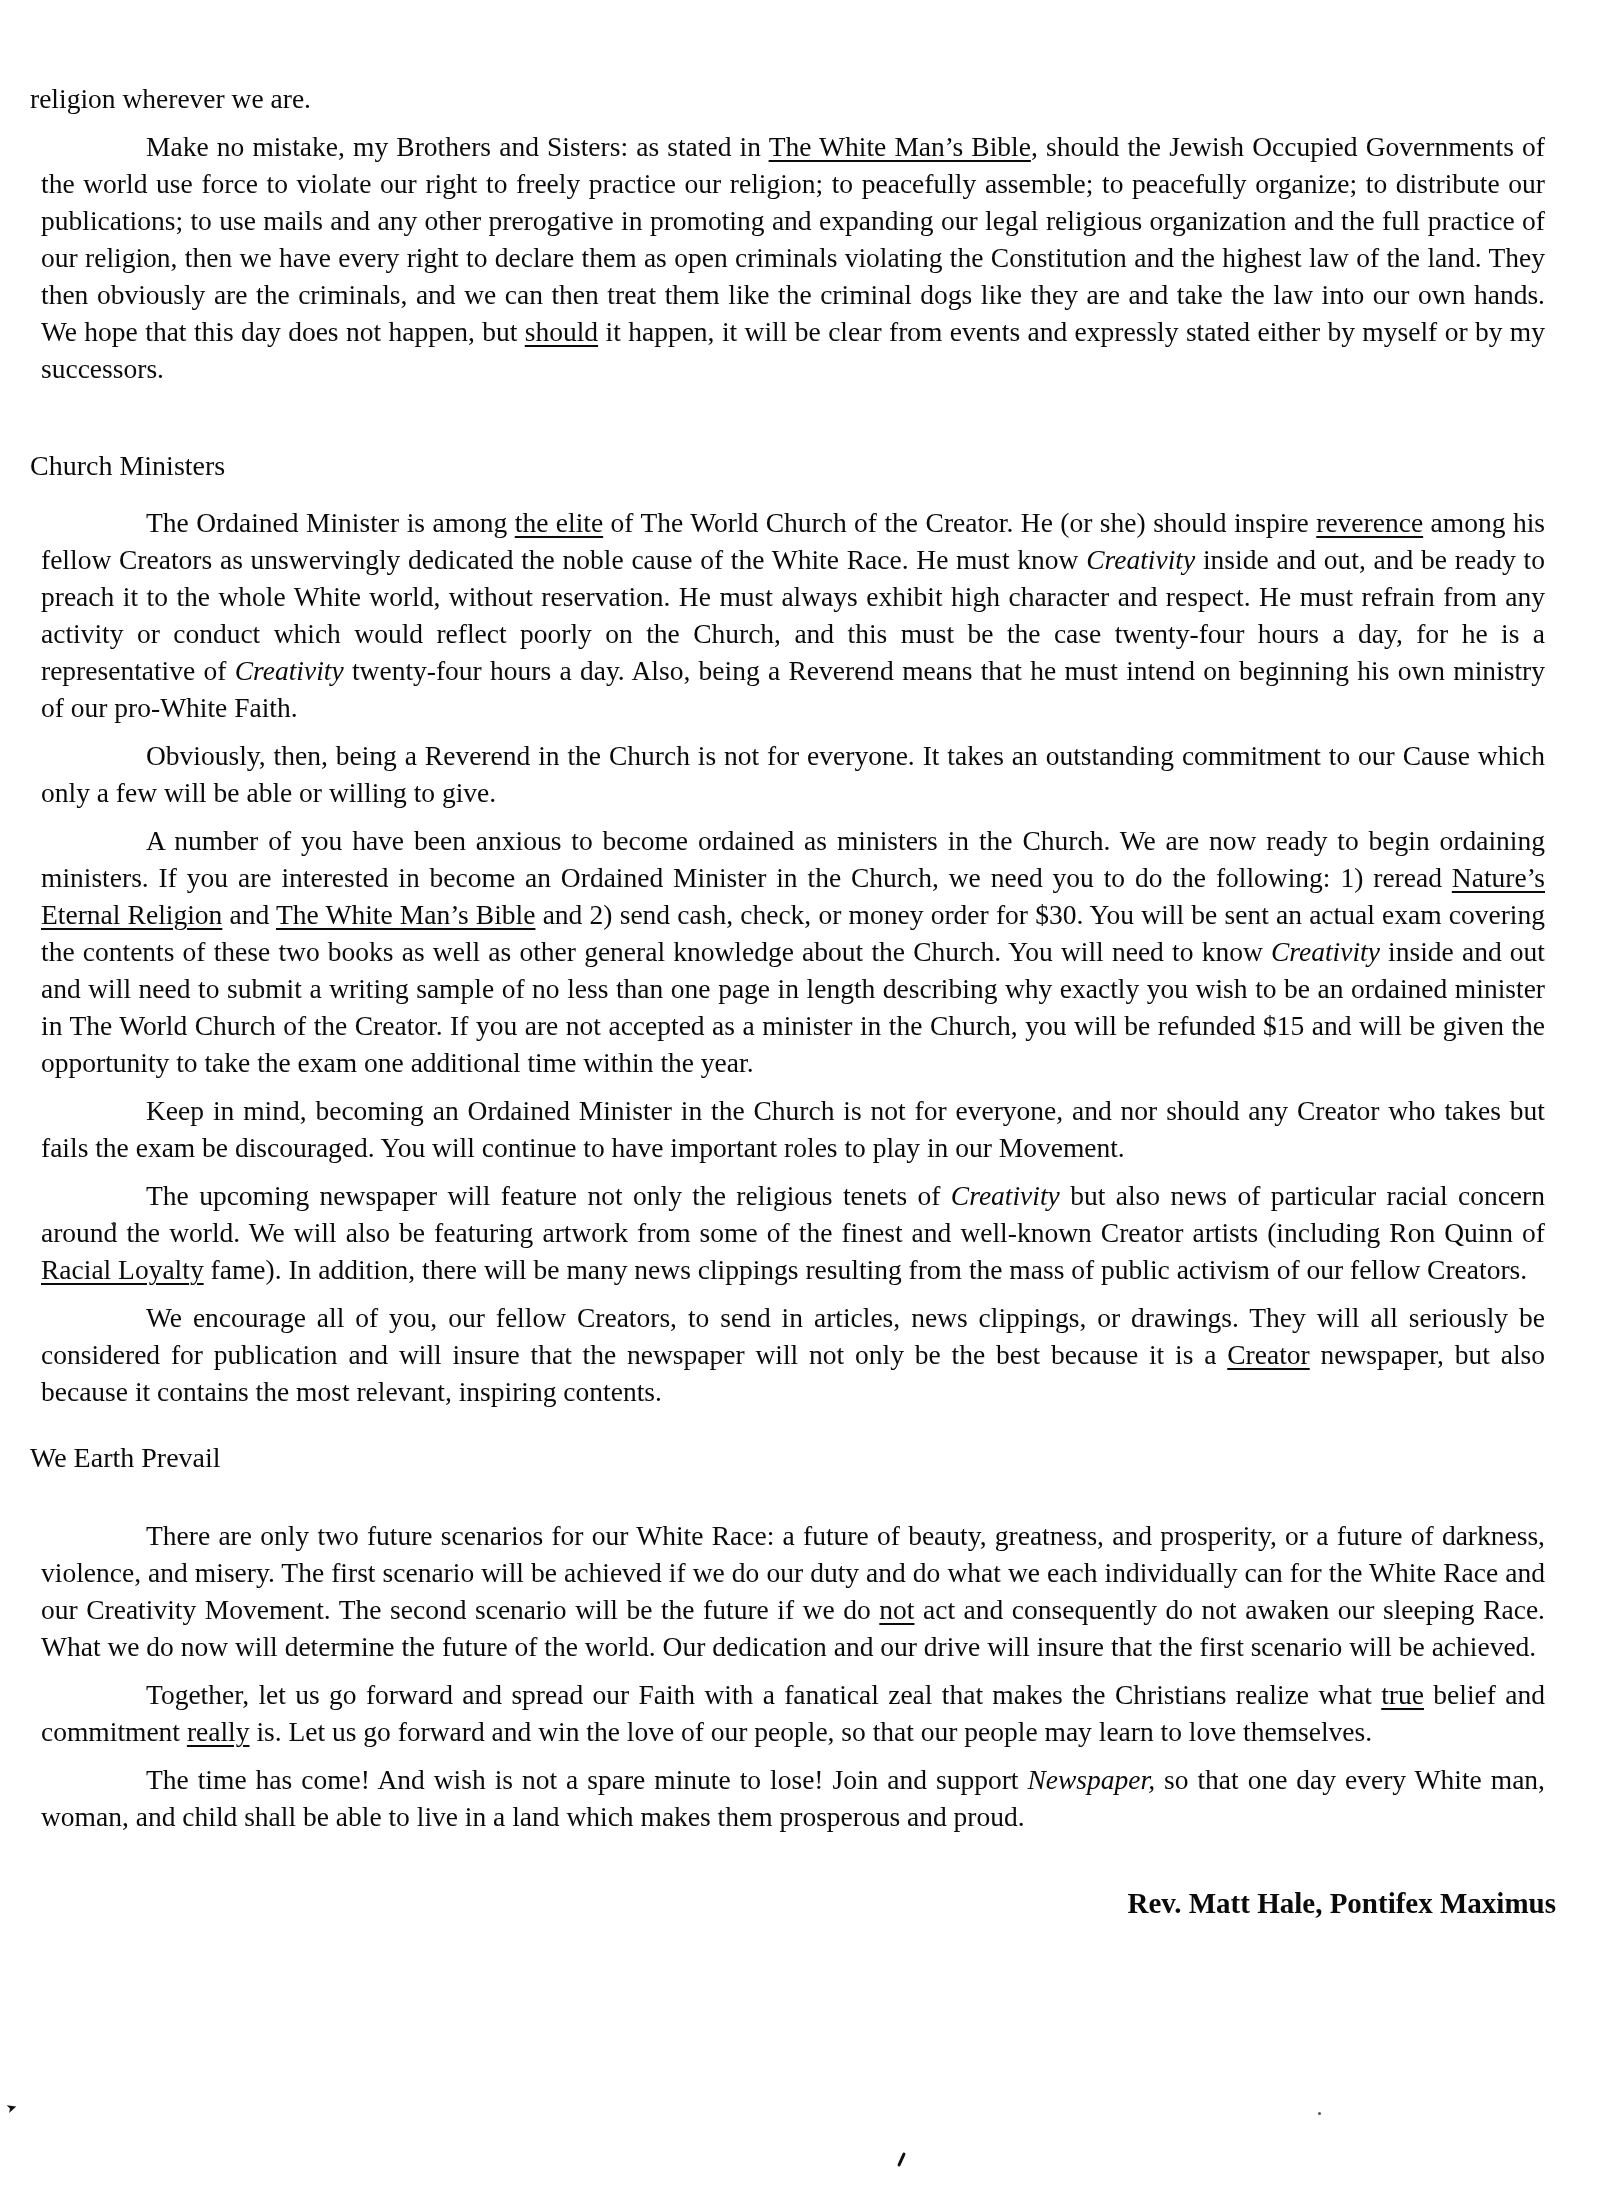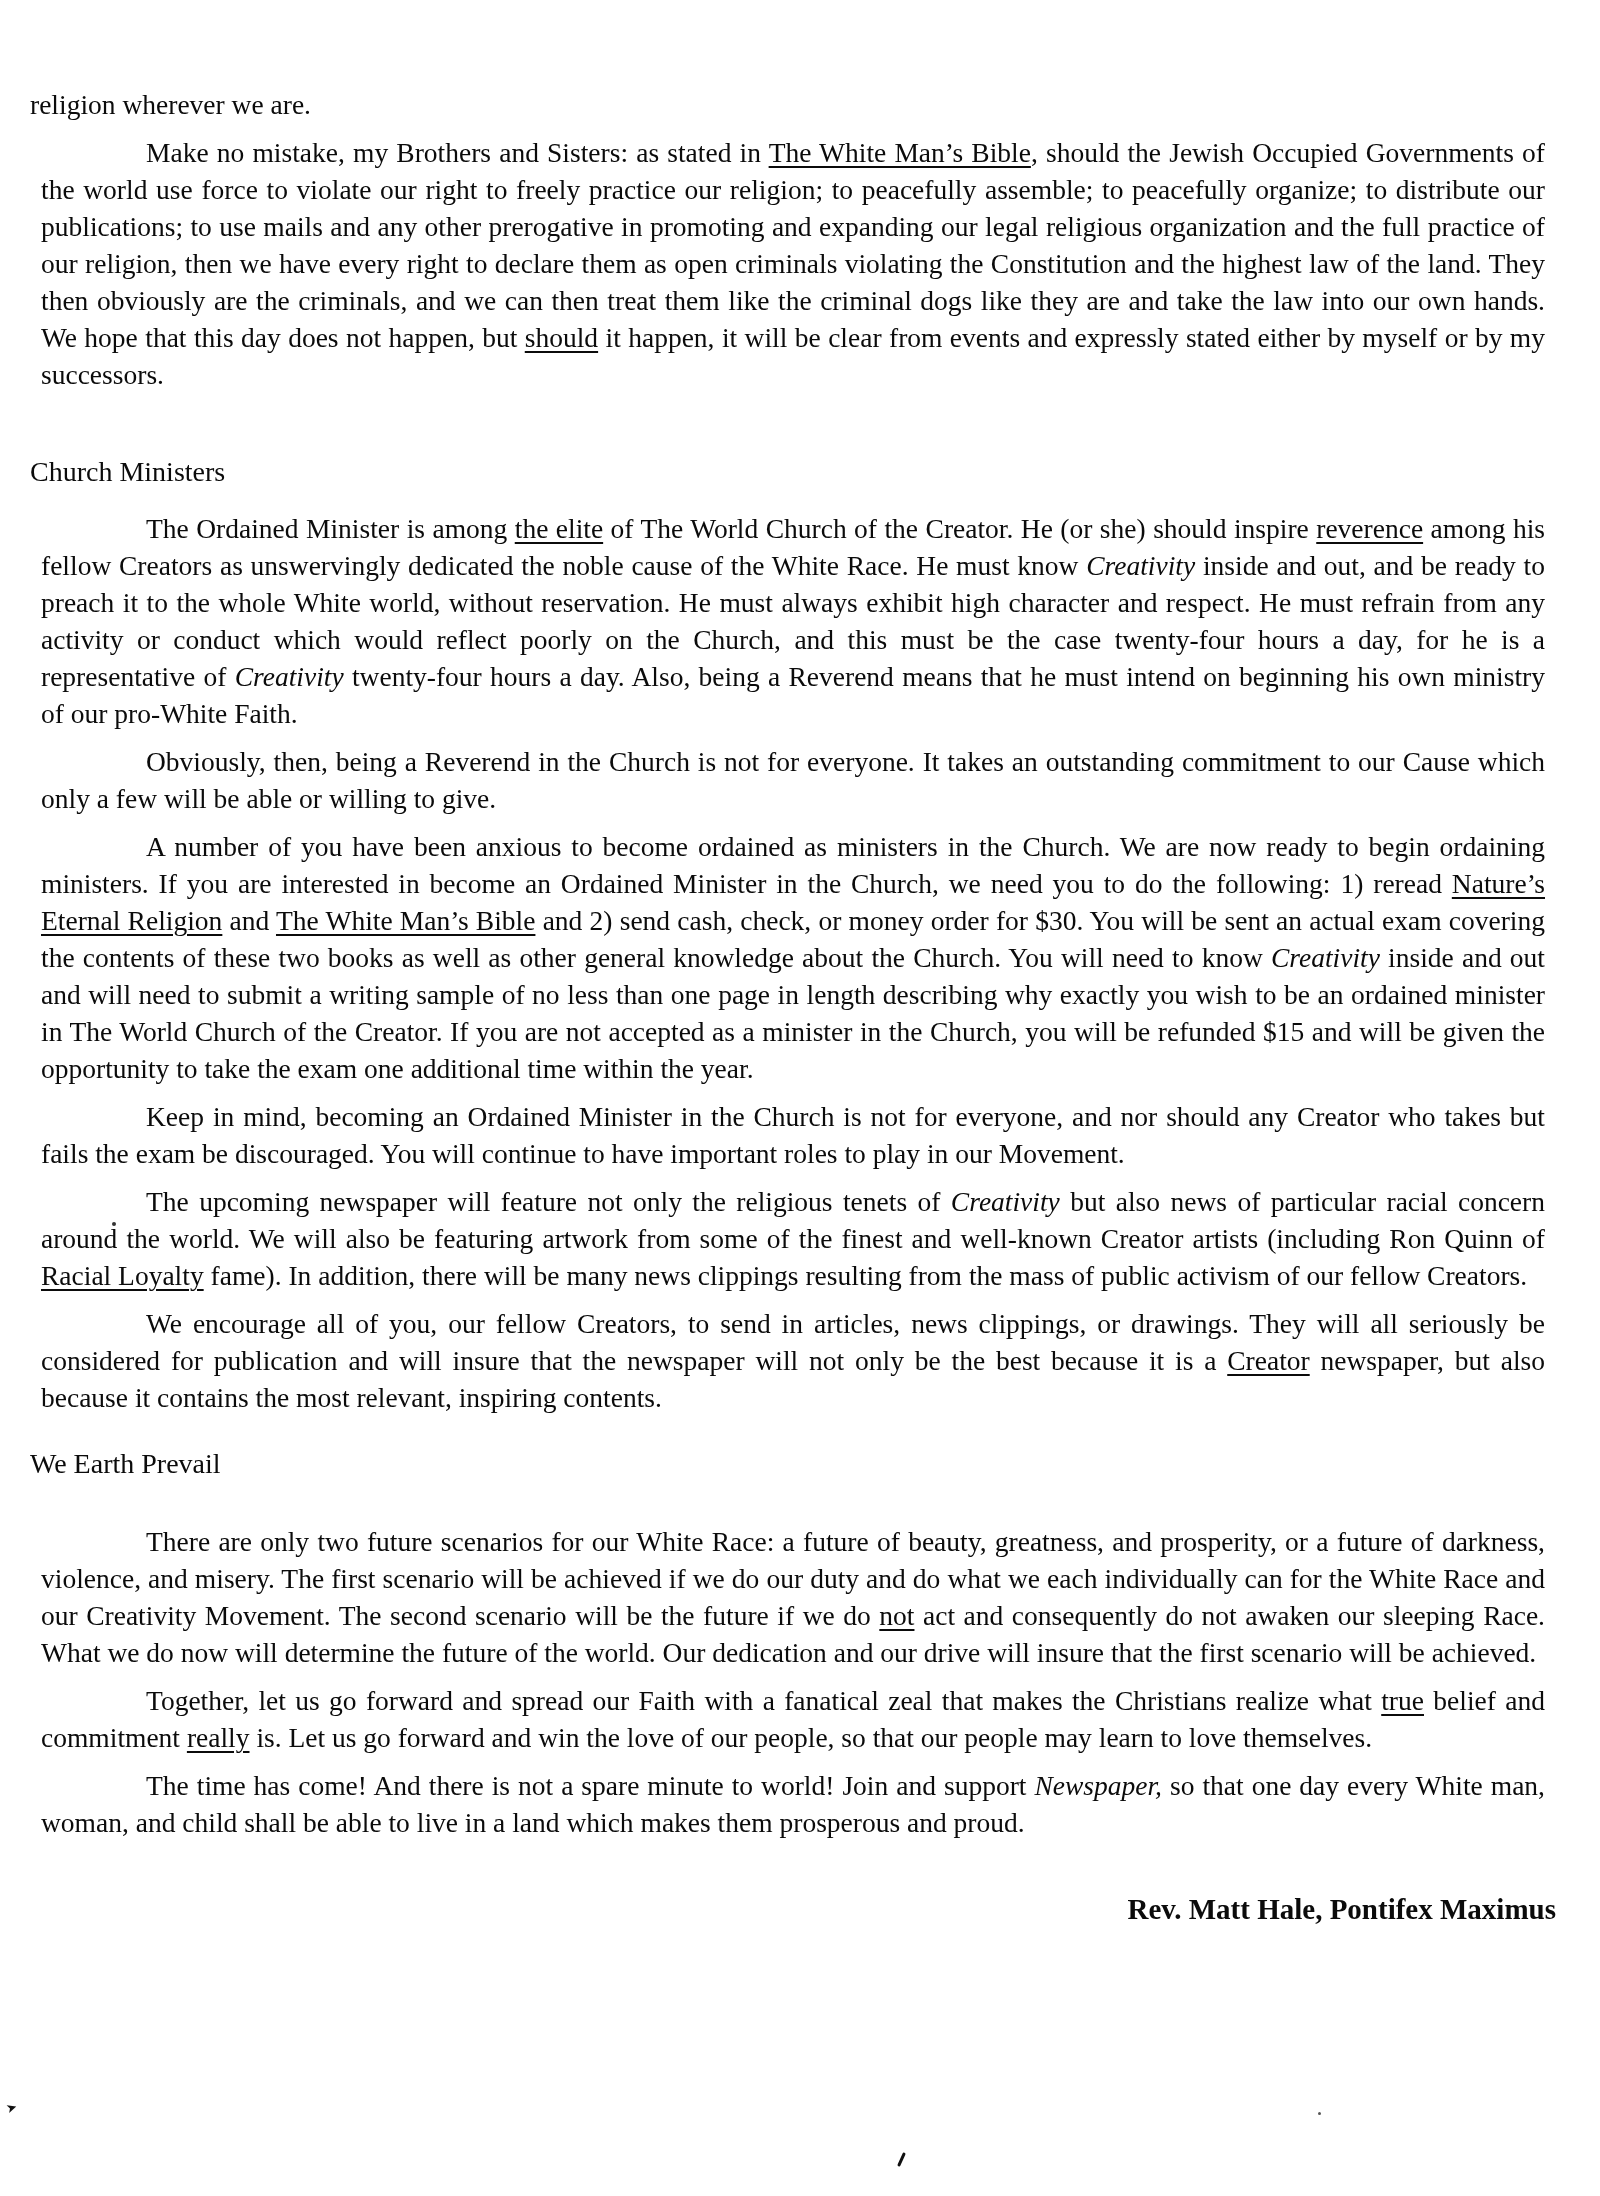--- a/index.html
+++ b/index.html
@@ -12,21 +12,21 @@
     width: 1600px;
     height: 2196px;
     background: #ffffff;
     color: #0b0b0b;
     font-family: "Liberation Serif", "DejaVu Serif", serif;
     overflow: hidden;
   }
   .content {
     position: absolute;
     left: 30px;
-    top: 86px;
+    top: 80px;
     width: 1526px;
     font-size: 27.5px;
     line-height: 37px;
     text-align: justify;
   }
   .para {
     margin: 11px;
     text-indent: 105px;
   }
   .cont-line {
@@ -95,21 +95,21 @@
     <h2 class="heading h-church"><span class="seg seg-plain">Church Ministers</span></h2>
     <p class="para"><span class="seg seg-plain">The Ordained Minister is among </span><span class="seg seg-u">the elite</span><span class="seg seg-plain"> of The World Church of the Creator.  He (or she) should inspire </span><span class="seg seg-u">reverence</span><span class="seg seg-plain"> among his fellow Creators as unswervingly dedicated the noble cause of the White Race.  He must know </span><span class="seg seg-i">Creativity</span><span class="seg seg-plain"> inside and out, and be ready to preach it to the whole White world, without reservation.  He must always exhibit high character and respect.  He must refrain from any activity or conduct which would reflect poorly on the Church, and this must be the case twenty-four hours a day, for he is a representative of </span><span class="seg seg-i">Creativity</span><span class="seg seg-plain"> twenty-four hours a day.  Also, being a Reverend means that he must intend on beginning his own ministry of our pro-White Faith.</span></p>
     <p class="para"><span class="seg seg-plain">Obviously, then, being a Reverend in the Church is not for everyone.  It takes an outstanding commitment to our Cause which only a few will be able or willing to give.</span></p>
     <p class="para"><span class="seg seg-plain">A number of you have been anxious to become ordained as ministers in the Church.  We are now ready to begin ordaining ministers.  If you are interested in become an Ordained Minister in the Church, we need you to do the following: 1) reread </span><span class="seg seg-u">Nature’s Eternal Religion</span><span class="seg seg-plain"> and </span><span class="seg seg-u">The White Man’s Bible</span><span class="seg seg-plain"> and 2) send cash, check, or money order for $30.  You will be sent an actual exam covering the contents of these two books as well as other general knowledge about the Church.  You will need to know </span><span class="seg seg-i">Creativity</span><span class="seg seg-plain"> inside and out and will need to submit a writing sample of no less than one page in length describing why exactly you wish to be an ordained minister in The World Church of the Creator.  If you are not accepted as a minister in the Church, you will be refunded $15 and will be given the opportunity to take the exam one additional time within the year.</span></p>
     <p class="para"><span class="seg seg-plain">Keep in mind, becoming an Ordained Minister in the Church is not for everyone, and nor should any Creator who takes but fails the exam be discouraged.  You will continue to have important roles to play in our Movement.</span></p>
     <p class="para"><span class="seg seg-plain">The upcoming newspaper will feature not only the religious tenets of </span><span class="seg seg-i">Creativity</span><span class="seg seg-plain"> but also news of particular racial concern around the world.  We will also be featuring artwork from some of the finest and well-known Creator artists (including Ron Quinn of </span><span class="seg seg-u">Racial Loyalty</span><span class="seg seg-plain"> fame).  In addition, there will be many news clippings resulting from the mass of public activism of our fellow Creators.</span></p>
     <p class="para"><span class="seg seg-plain">We encourage all of you, our fellow Creators, to send in articles, news clippings, or drawings.  They will all seriously be considered for publication and will insure that the newspaper will not only be the best because it is a </span><span class="seg seg-u">Creator</span><span class="seg seg-plain"> newspaper, but also because it contains the most relevant, inspiring contents.</span></p>
     <h2 class="heading h-prevail"><span class="seg seg-plain">We Earth Prevail</span></h2>
     <p class="para"><span class="seg seg-plain">There are only two future scenarios for our White Race:  a future of beauty, greatness, and prosperity, or a future of darkness, violence, and misery.  The first scenario will be achieved if we do our duty and do what we each individually can for the White Race and our Creativity Movement.  The second scenario will be the future if we do </span><span class="seg seg-u">not</span><span class="seg seg-plain"> act and consequently do not awaken our sleeping Race.  What we do now will determine the future of the world.  Our dedication and our drive will insure that the first scenario will be achieved.</span></p>
     <p class="para"><span class="seg seg-plain">Together, let us go forward and spread our Faith with a fanatical zeal that makes the Christians realize what </span><span class="seg seg-u">true</span><span class="seg seg-plain"> belief and commitment </span><span class="seg seg-u">really</span><span class="seg seg-plain"> is.  Let us go forward and win the love of our people, so that our people may learn to love themselves.</span></p>
-    <p class="para"><span class="seg seg-plain">The time has come!  And there is not a spare minute to world!  Join and support </span><span class="seg seg-i">Newspaper,</span><span class="seg seg-plain"> so that one day every White man, woman, and child shall be able to live in a land which makes them prosperous and proud.</span></p>
+    <p class="para"><span class="seg seg-plain">The time has come!  And wish is not a spare minute to lose!  Join and support </span><span class="seg seg-i">Newspaper,</span><span class="seg seg-plain"> so that one day every White man, woman, and child shall be able to live in a land which makes them prosperous and proud.</span></p>
     <div class="signature"><span class="seg seg-plain">Rev. Matt Hale, Pontifex Maximus</span></div>
   </div>
 
   <span class="artifact corner-mark">➤</span>
   <span class="artifact dot-1"></span>
   <span class="artifact pen-stroke"></span>
   <span class="artifact dot-2"></span>
 </div>
 
 </body></html>

